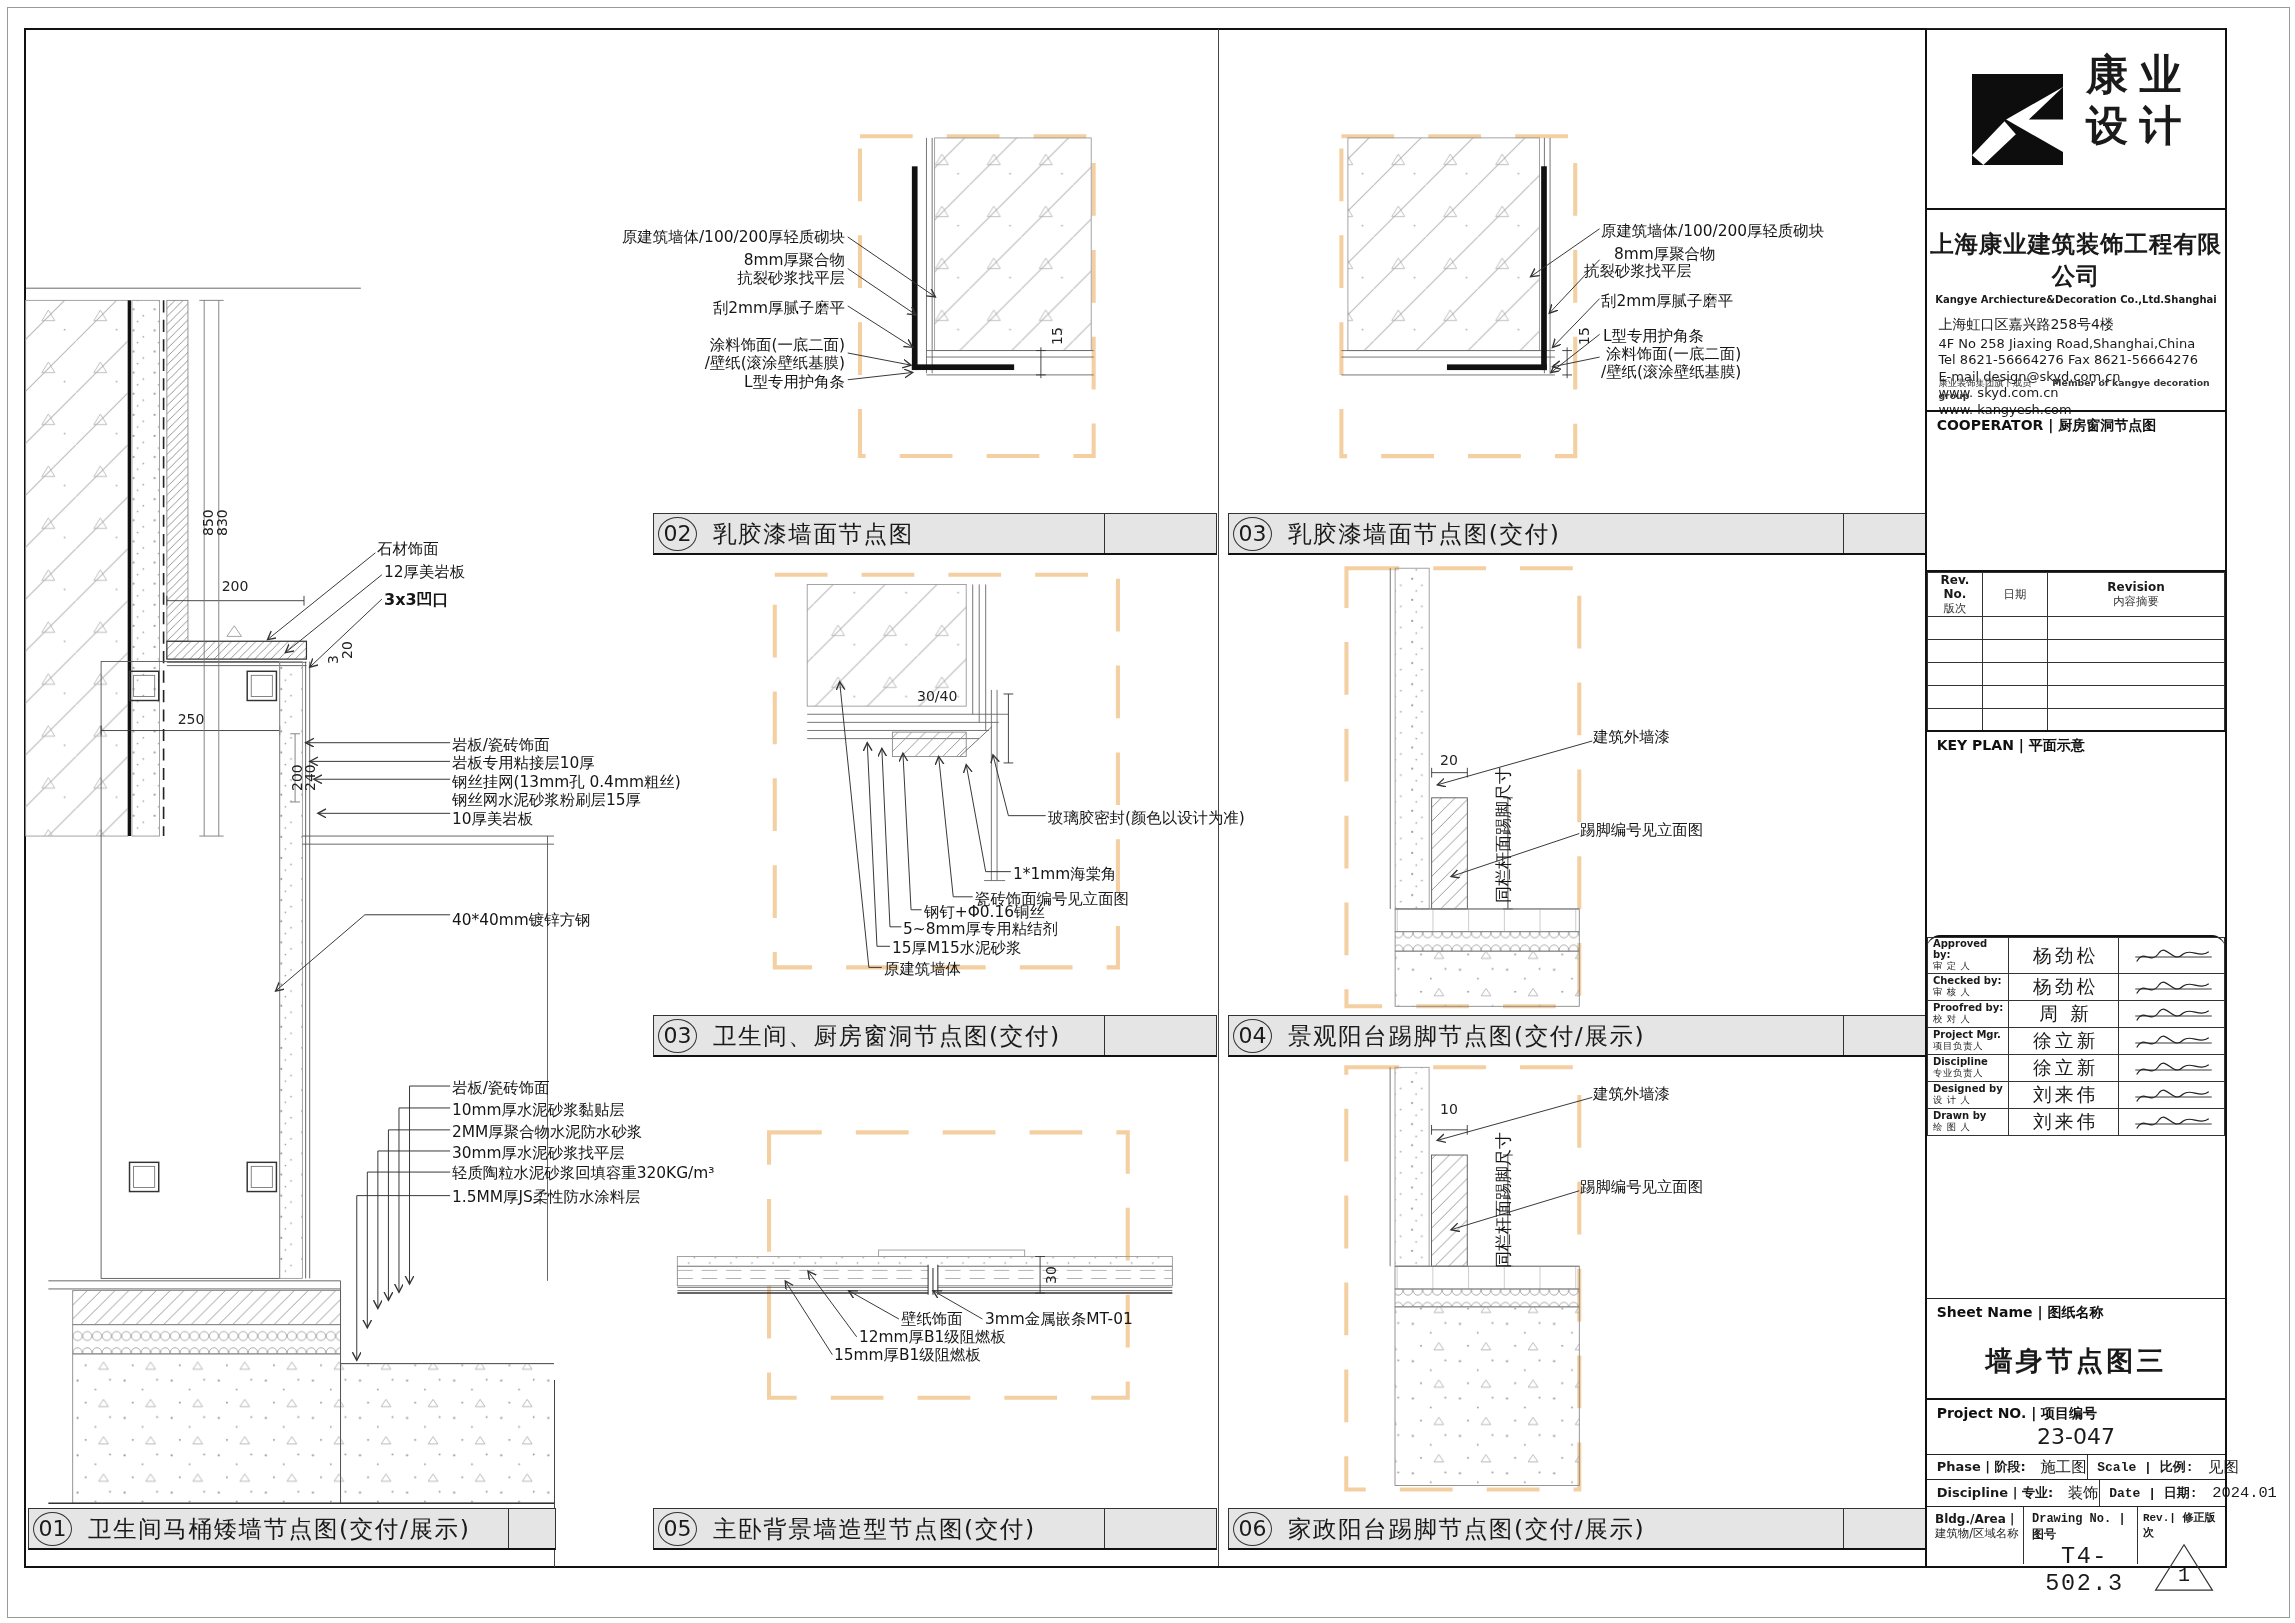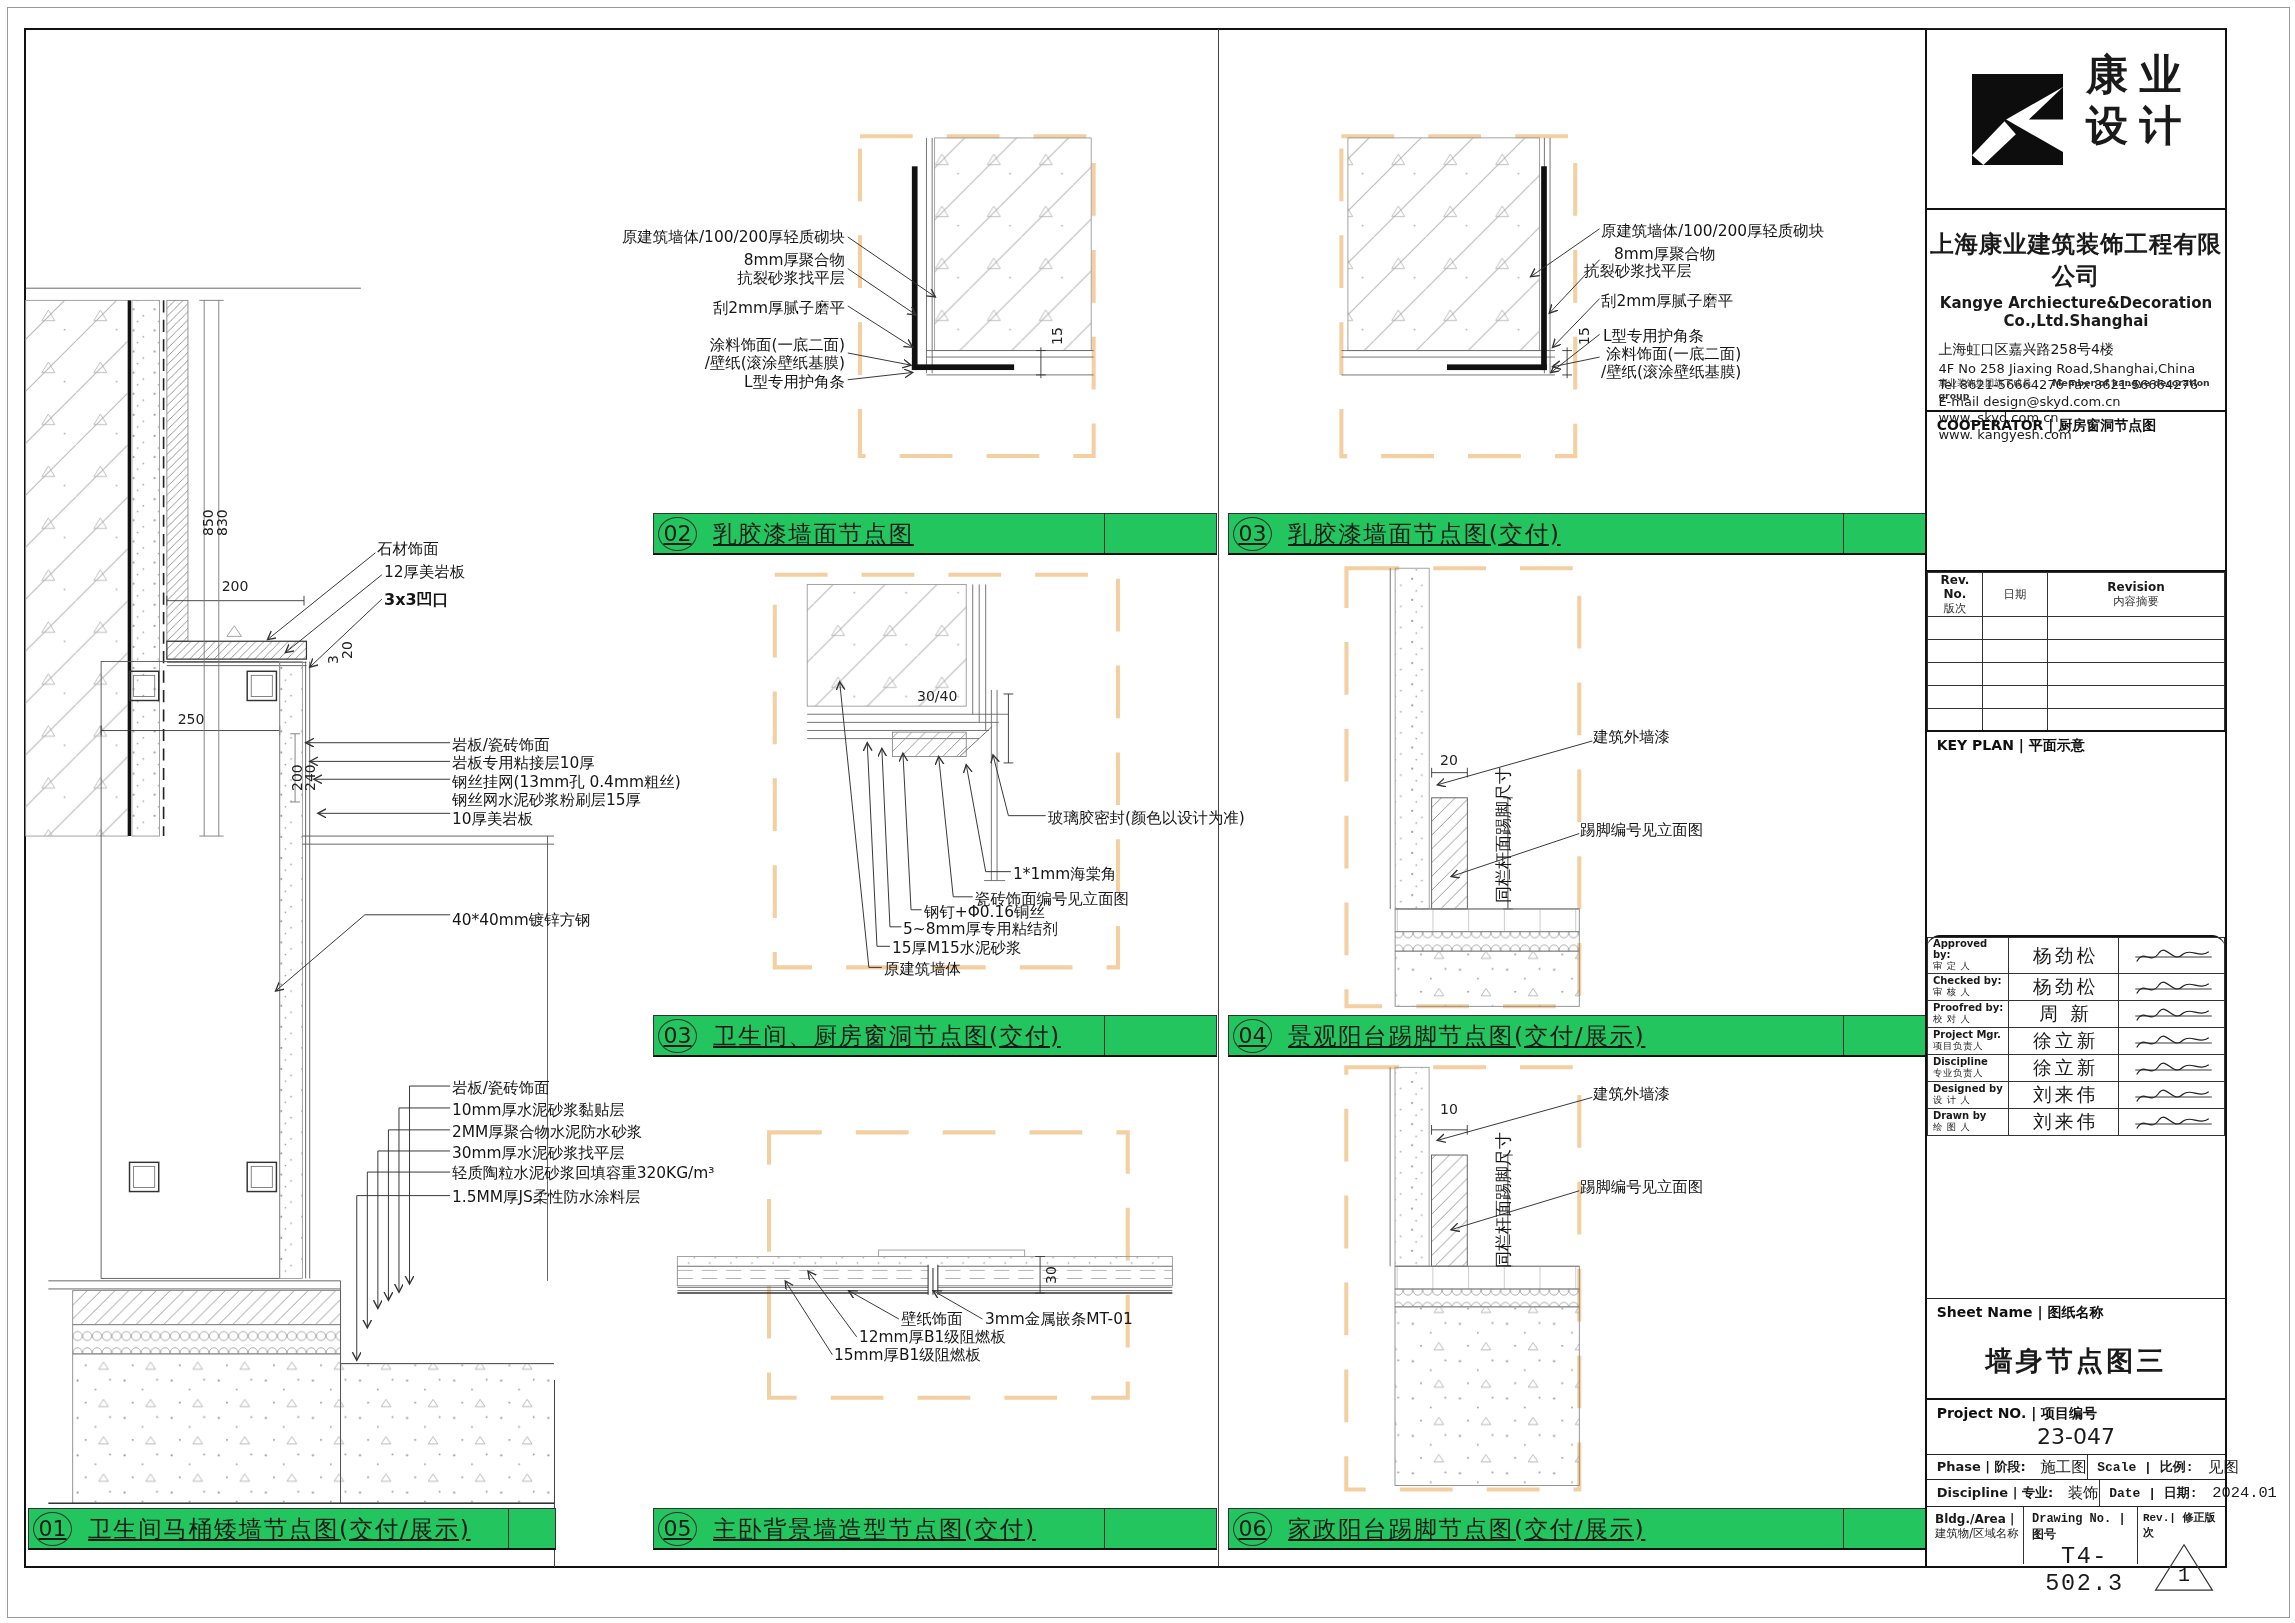--- a/index.html
+++ b/index.html
@@ -7,32 +7,32 @@
   .abs{position:absolute;}
   .outer{position:absolute;left:6.5px;top:6.5px;width:2281px;height:1609px;border:0.8px solid #9a9a9a;}
   .frame{position:absolute;left:24px;top:28px;width:2199px;height:1536px;border:2.4px solid #111;}
   .vline{position:absolute;width:1.1px;background:#444;}
   .lbl{position:absolute;font-size:15.4px;line-height:1.32;color:#151515;white-space:nowrap;}
   .lbl.b{font-weight:bold;font-size:16px;}
   .lbl.r{text-align:right;}
   .dim{position:absolute;font-size:14px;color:#222;white-space:nowrap;}
   .rot{transform:rotate(-90deg);transform-origin:left top;}
   .cen{transform:translateX(-50%);}
-  .trow{position:absolute;height:39px;border-top:1px solid #333;border-bottom:2.1px solid #111;border-left:1px solid #333;border-right:1px solid #333;display:flex;align-items:center;background:#22c55e;text-decoration:underline;}
+  .trow{position:absolute;height:39px;border-top:1px solid #333;border-bottom:2.1px solid #111;border-left:1px solid #333;border-right:1px solid #333;display:flex;align-items:center;background:#e5e5e5;}
   .tnum{width:37px;height:32px;border:1.4px solid #333;border-radius:50%;display:flex;align-items:center;justify-content:center;font-size:22px;margin-left:4px;flex:none;}
   .ttl{font-size:23.5px;margin-left:16px;letter-spacing:1.6px;white-space:nowrap;}
   .tsep{position:absolute;top:0;bottom:0;width:1px;background:#333;}
   
   .tb{position:absolute;left:1925px;top:28px;width:300px;height:1538px;border-left:2.4px solid #111;box-sizing:border-box;}
   .sec{position:absolute;left:0;width:100%;box-sizing:border-box;border-top:0.8px solid #222;}
   .thk{border-top:2.1px solid #111;}
   .hdr{font-size:14px;font-weight:bold;color:#111;padding:4.9px 0 0 9.7px;}
   .logo-cn{position:absolute;left:159px;top:19.5px;font-size:42px;font-weight:bold;letter-spacing:11.4px;line-height:1.22;}
   .cmp-cn{font-size:23.5px;font-weight:bold;text-align:center;margin-top:18px;letter-spacing:0.8px;}
-  .cmp-en{font-size:15px;font-weight:bold;text-align:center;margin-top:1.6px;}
+  .cmp-en{font-size:10px;font-weight:bold;text-align:center;margin-top:1.6px;}
   .addr{font-size:13px;margin:1.6px 0 0 11.4px;}
   .addr.cjk{font-size:14px;}
   .member{position:absolute;left:11.4px;bottom:8px;font-size:9.3px;color:#333;}
   .member b{margin-left:21px;font-weight:bold;}
   table.rev{border-collapse:collapse;width:100%;height:160px;table-layout:fixed;}
   table.rev td{border:0.8px solid #333;font-size:12px;text-align:center;padding:0;}
   table.rev tr:first-child td{font-weight:bold;}
   table.rev td .cn{font-weight:normal;font-size:11.4px;color:#333;}
   table.appr{border-collapse:collapse;width:100%;height:171px;table-layout:fixed;}
   table.appr td{border:0.8px solid #333;padding:0 0 0 4.9px;font-size:9.7px;}

